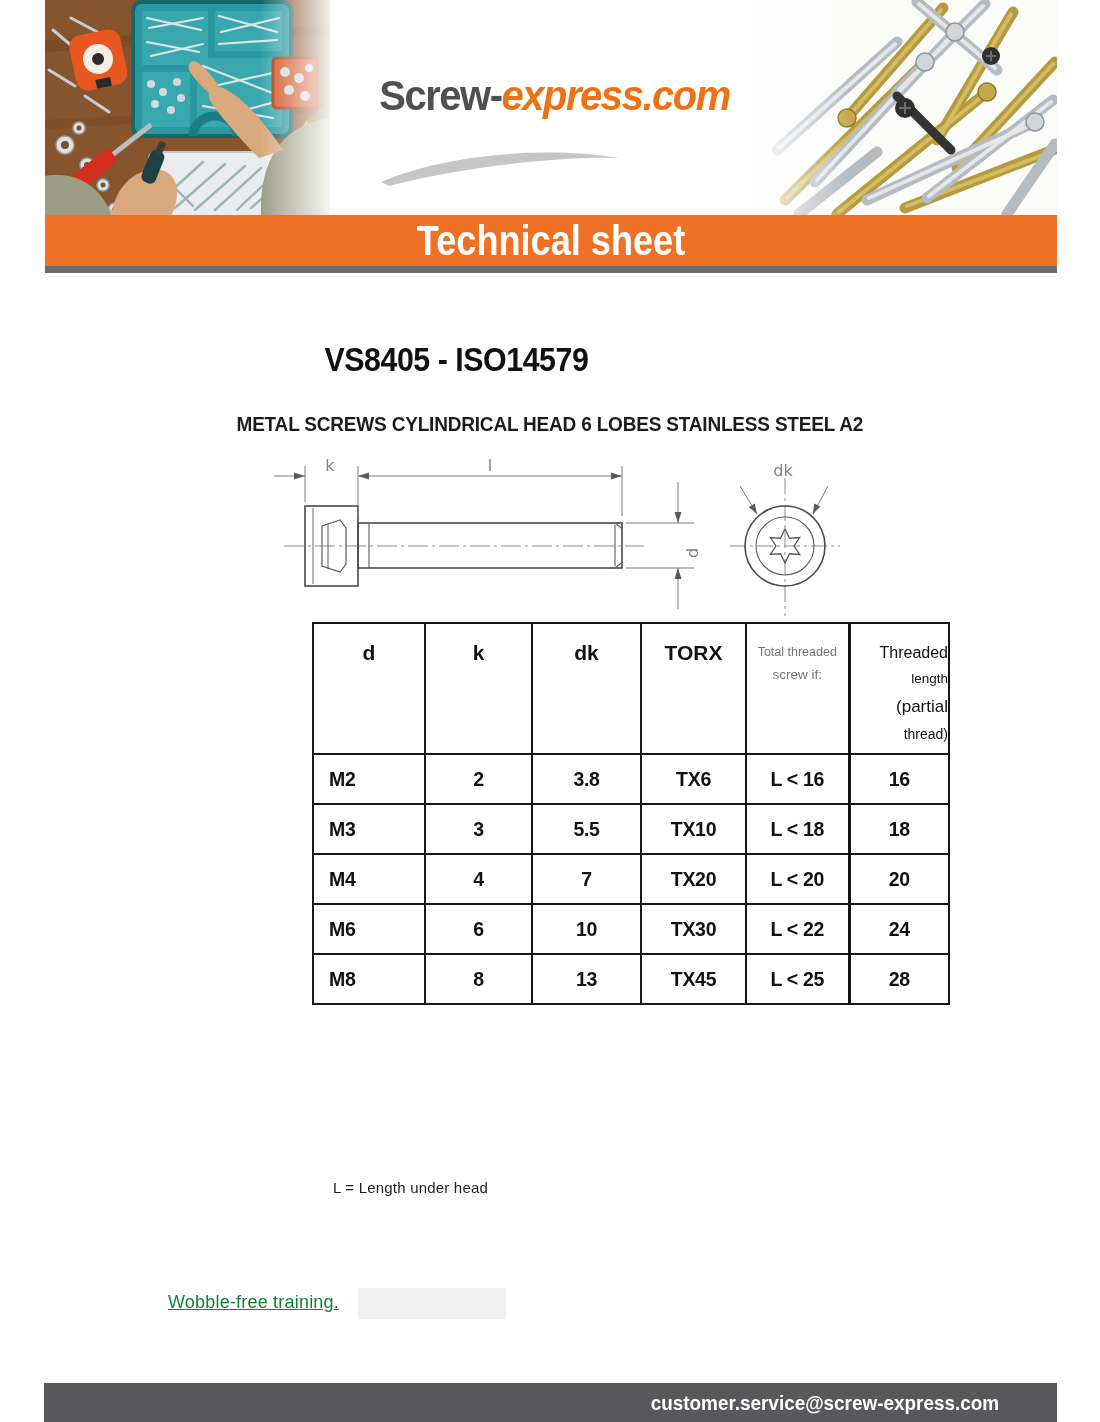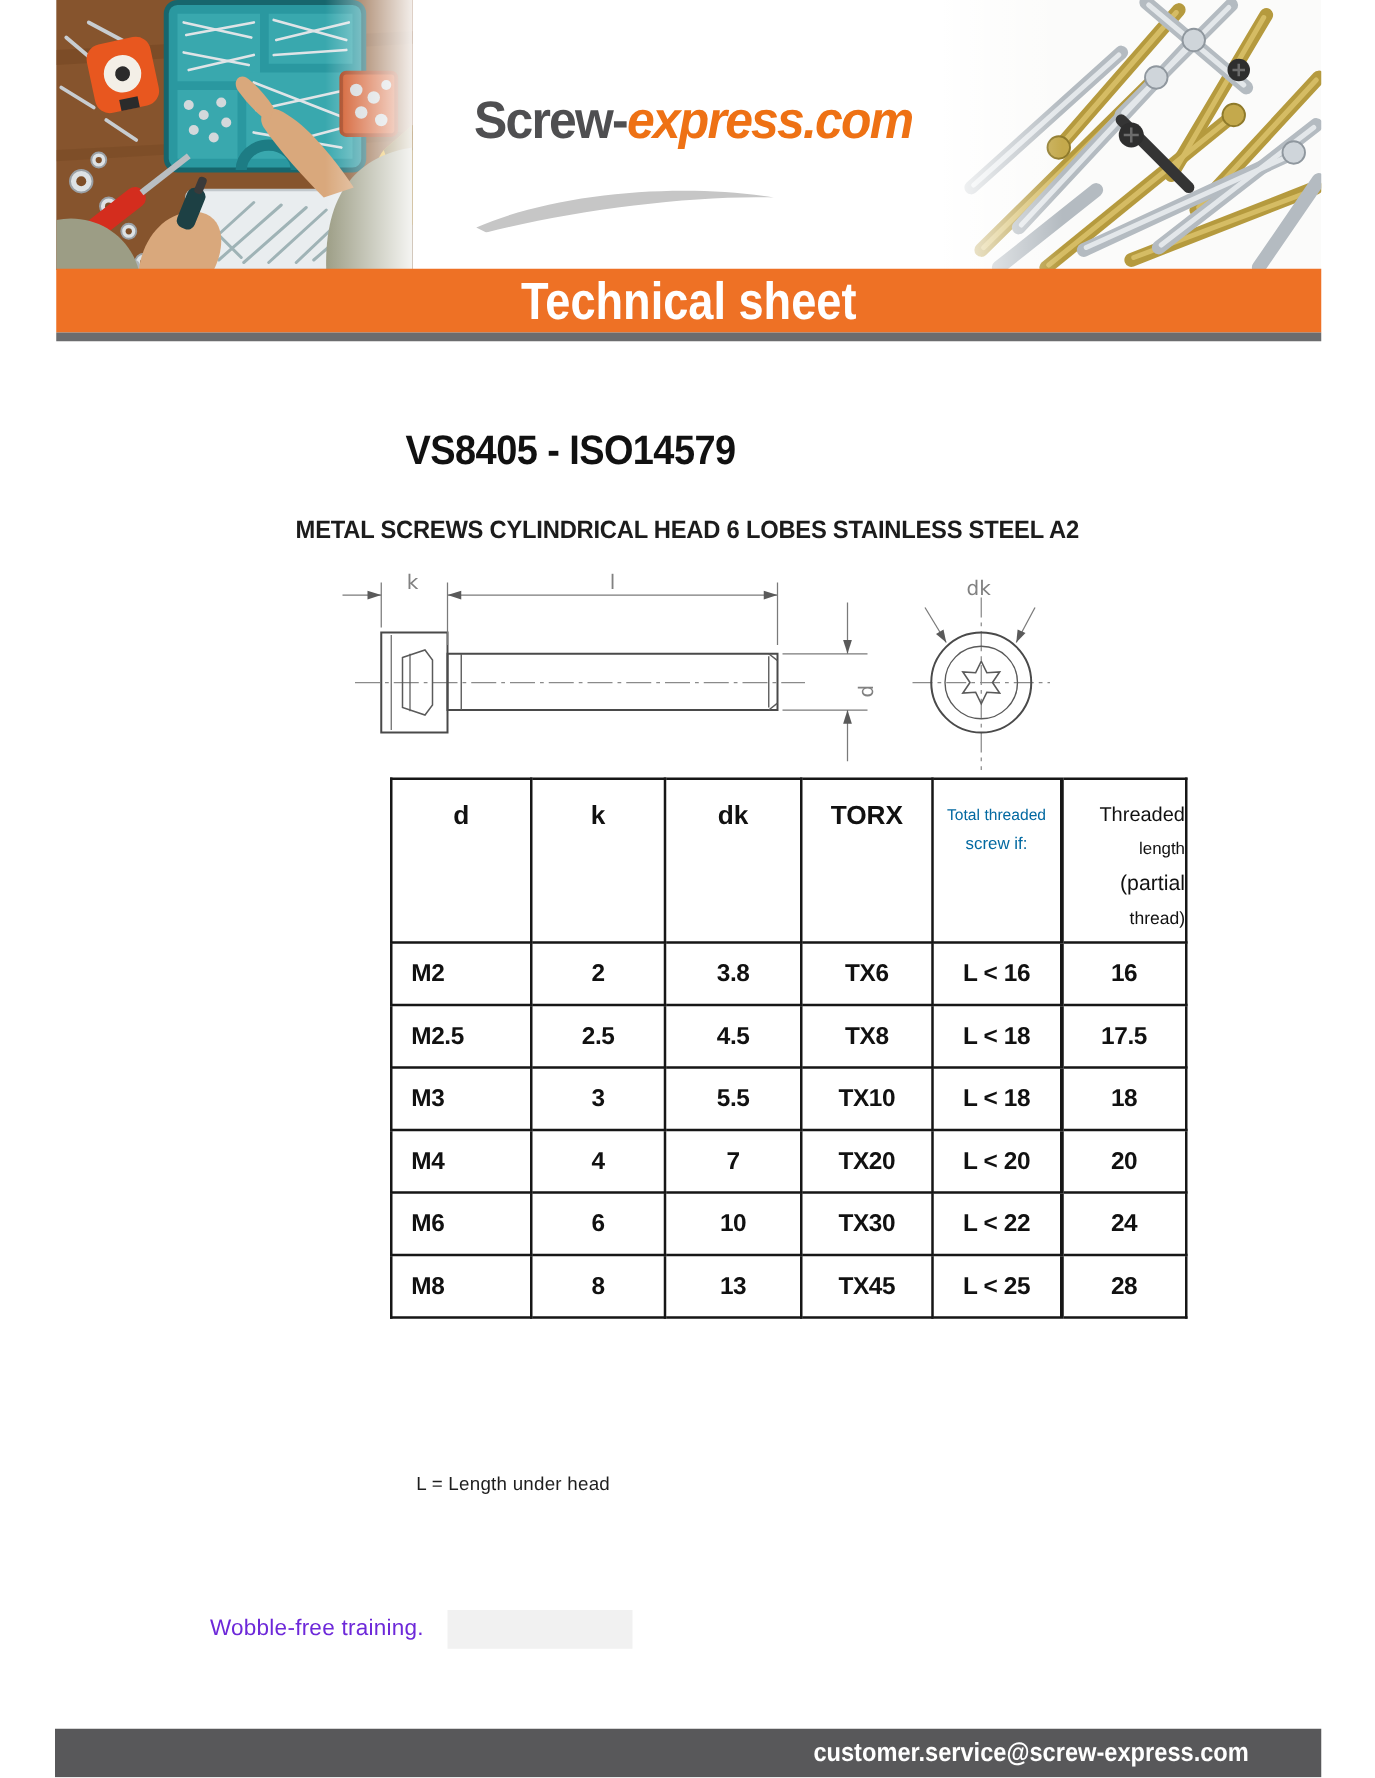--- a/index.html
+++ b/index.html
@@ -33,36 +33,36 @@
 
   
   #drawing{left:270px;top:446px;width:610px;height:186px;}
   .dim-label{font-family:"DejaVu Sans",sans-serif;font-size:16px;fill:#818181;}
 
   
   #spec-table{position:absolute;left:312px;top:622px;border-collapse:collapse;table-layout:fixed;}
   #spec-table th,#spec-table td{border:2px solid #161616;padding:0;background:#fff;}
   #spec-table th{vertical-align:top;font-weight:bold;}
   #spec-table .hdr-main{font-size:21px;font-weight:bold;text-align:center;padding-top:17px;}
-  #spec-table .hdr-sm1{font-size:12.5px;font-weight:normal;text-align:center;padding-top:20px;line-height:1.4;color:#0369a1;}
+  #spec-table .hdr-sm1{font-size:12.5px;font-weight:normal;text-align:center;padding-top:20px;line-height:1.4;color:#737373;}
   #spec-table .hdr-sm2{font-size:13px;font-weight:normal;text-align:right;padding-top:18px;line-height:1.35;}
   .ln-a{font-size:16px;}  .ln-b{font-size:13.5px;margin-top:6px;}
   .ln-c{font-size:17px;margin-top:8px;}  .ln-d{font-size:14px;margin-top:6px;}
   #spec-table tr.data-row{height:50px;}
   #spec-table tr.head-row{height:131px;}
   #spec-table td{font-size:19.5px;font-weight:bold;text-align:center;vertical-align:middle;
                  letter-spacing:-.3px;}
   #spec-table td.cell-d{text-align:left;padding-left:15px;}
   #spec-table .col-split{border-left:3px solid #161616;}
 
   #footnote{left:333px;top:1179px;font-size:15px;color:#1e1e1e;letter-spacing:.2px;}
 
   
   #note-artifact{left:358px;top:1288px;width:148px;height:31px;background:#f1f1f1;}
-  #bottom-note{left:168px;top:1292px;font-size:18px;color:#6d28d9;letter-spacing:.2px;}
+  #bottom-note{left:168px;top:1292px;font-size:18px;color:#15803d;letter-spacing:.2px;text-decoration:underline;}
 
   #footer-bar{left:44px;top:1383px;width:1013px;height:39px;background:#58585a;
               display:flex;align-items:center;justify-content:flex-end;
               padding-right:58px;box-sizing:border-box;padding-left:44px;}
   #footer-email{color:#ffffff;font-size:21px;font-weight:bold;white-space:nowrap;
                 transform:scaleX(.9);transform-origin:right center;text-decoration:none;}
 </style>
 </head>
 <body>
 
@@ -370,28 +370,20 @@
     </tr>
     <tr class="data-row">
       <td class="cell-d">M2</td>
       <td>2</td>
       <td>3.8</td>
       <td>TX6</td>
       <td>L &lt; 16</td>
       <td class="col-split">16</td>
     </tr>
     <tr class="data-row">
-      <td class="cell-d">M2.5</td>
-      <td>2.5</td>
-      <td>4.5</td>
-      <td>TX8</td>
-      <td>L &lt; 18</td>
-      <td class="col-split">17.5</td>
-    </tr>
-    <tr class="data-row">
       <td class="cell-d">M3</td>
       <td>3</td>
       <td>5.5</td>
       <td>TX10</td>
       <td>L &lt; 18</td>
       <td class="col-split">18</td>
     </tr>
     <tr class="data-row">
       <td class="cell-d">M4</td>
       <td>4</td>

